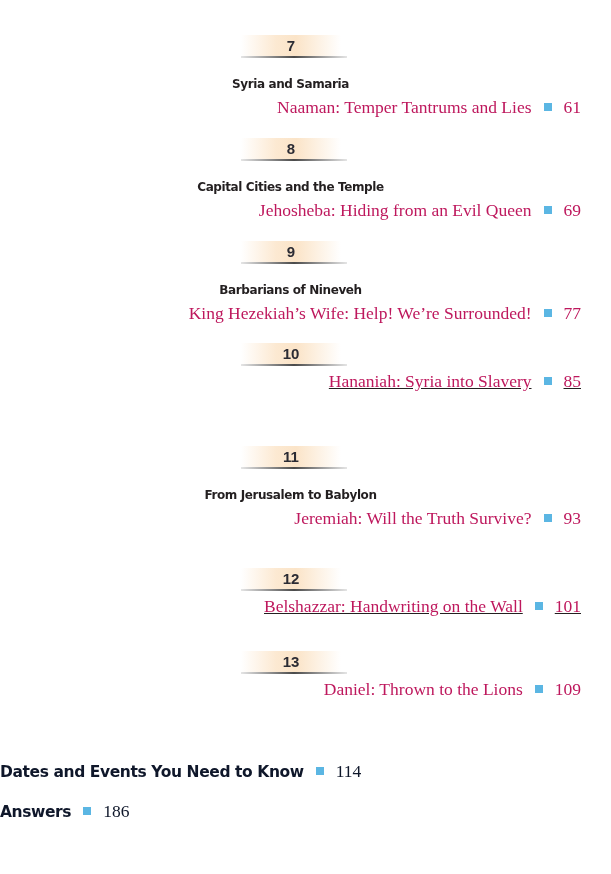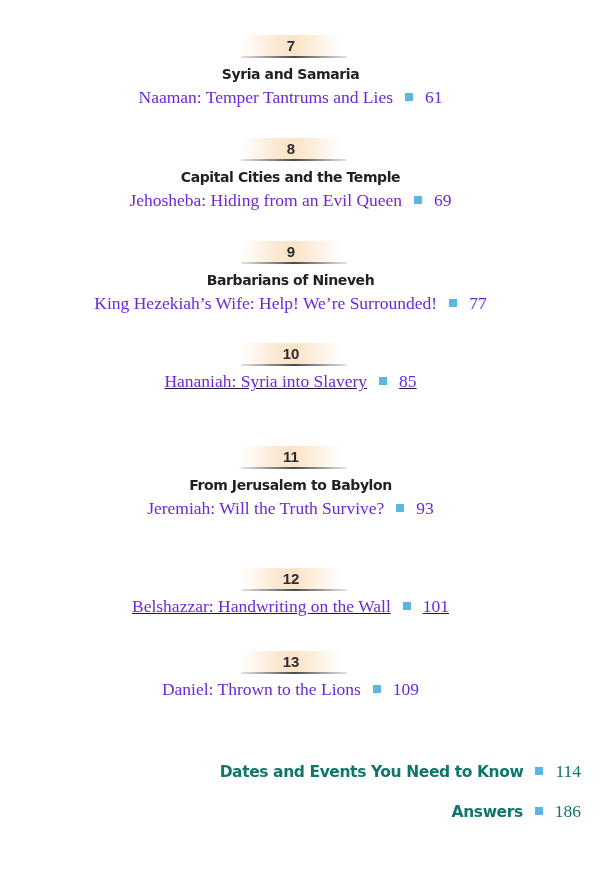--- a/index.html
+++ b/index.html
@@ -14,33 +14,33 @@
     .num-line {
       position: absolute; left: 241px; width: 106px; top: 21px; height: 2px;
       background: linear-gradient(to right, rgba(80,80,80,0.15) 0%, #4a4a4a 50%, rgba(80,80,80,0.15) 100%);
     }
     .num {
       position: absolute; left: 241px; width: 100px; top: 1px;
       font-family: "Liberation Sans", sans-serif; font-weight: bold; font-size: 15px;
       line-height: 20px; color: #2b2b33; text-align: center;
     }
     .title {
-      font-family: "DejaVu Sans", sans-serif; font-weight: bold; font-size: 14px;
-      letter-spacing: -0.4px; line-height: 22px; color: #231f20; margin-top: 2px;
+      font-family: "DejaVu Sans", sans-serif; font-weight: bold; font-size: 12px;
+      letter-spacing: -0.4px; line-height: 22px; color: #231f20; margin-top: 12px;
     }
     .sub {
-      font-family: "Liberation Serif", serif; font-size: 17.5px; line-height: 24px; color: #6d28d9;
+      font-family: "Liberation Serif", serif; font-size: 17.5px; line-height: 24px; color: #be185d; text-align: right;
     }
     .bullet {
       display: inline-block; width: 8px; height: 8px; background: #5bb6e3;
       margin: 0 12px 0 12px; vertical-align: 2px;
     }
     .page { font-family: "Liberation Serif", serif; font-size: 17.5px; }
     .backmatter {
-      position: absolute; left: 0; width: 581px; text-align: right; color: #0f766e;
+      position: absolute; left: 0; width: 581px; text-align: left; color: #0f172a;
       font-family: "DejaVu Sans", sans-serif; font-weight: bold; font-size: 15.5px; letter-spacing: -0.4px;
     }
     .backmatter .page { font-weight: normal; letter-spacing: 0; }
   </style>
 </head>
 <body>
 
 <div class="toc">
 
   <div class="entry" style="top:35px;">

